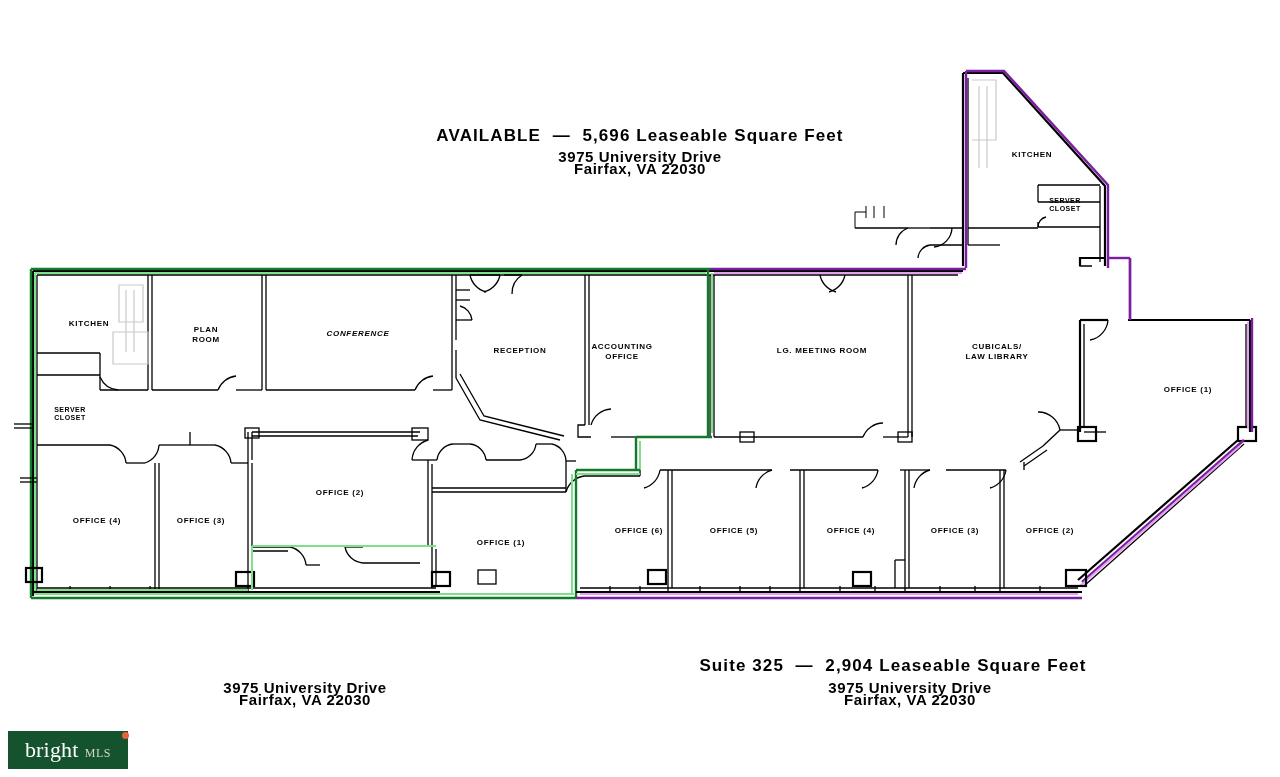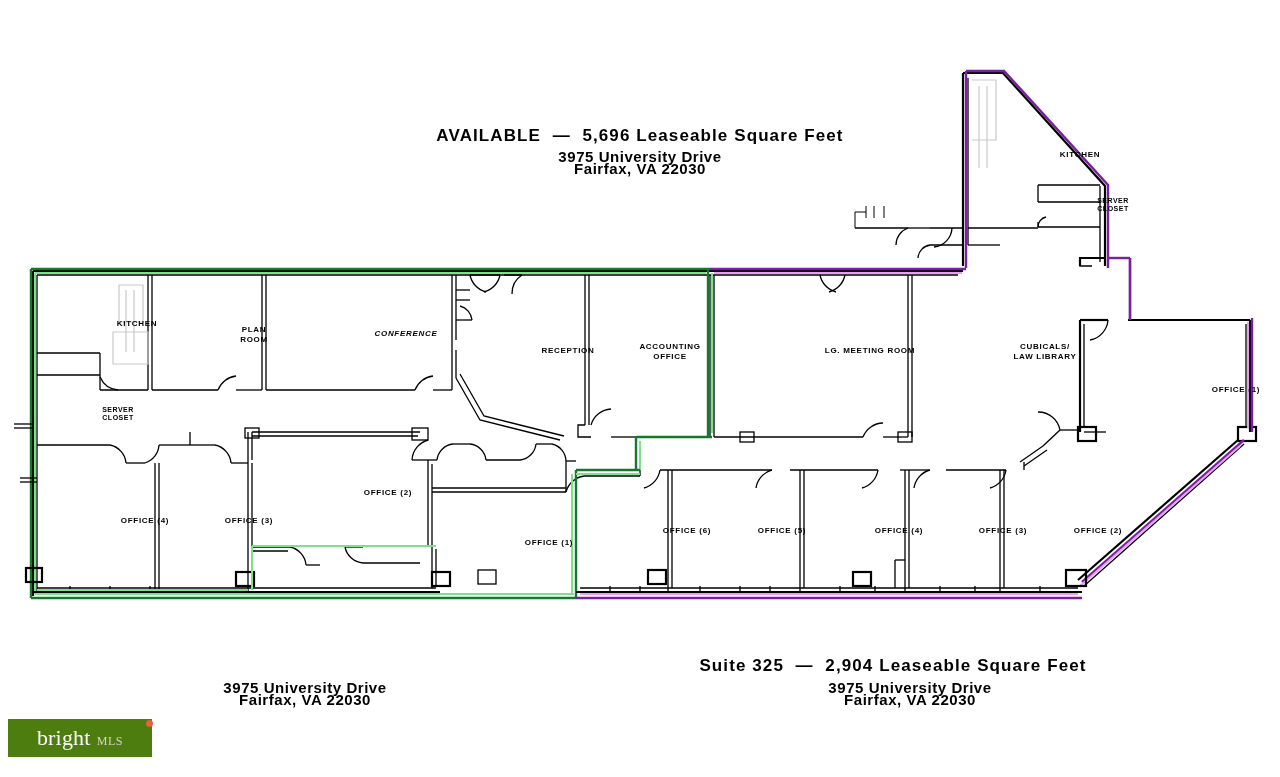--- a/index.html
+++ b/index.html
@@ -53,35 +53,34 @@
     font-family: "Liberation Sans", sans-serif;
     font-size: 8px;
     font-weight: 700;
     color: #000000;
     letter-spacing: 0.7px;
     line-height: 9.5px;
     text-align: center;
     white-space: pre;
     transform: translate(-50%, -50%);
     pointer-events: none;
-    margin-left: 48px;
   }
   .room-label.small {
     font-size: 7px;
     letter-spacing: 0.5px;
     line-height: 8px;
   }
   
   #watermark {
     position: absolute;
     left: 8px;
-    bottom: 20px;
-    width: 144px;
+    bottom: 8px;
+    width: 120px;
     height: 38px;
-    background: #4d7c0f;
+    background: #14532d;
     display: flex;
     align-items: center;
     justify-content: center;
   }
   #watermark .wm-bright {
     font-family: "Liberation Serif", serif;
     font-size: 22px;
     color: #ffffff;
     font-weight: 400;
     letter-spacing: 0.2px;

